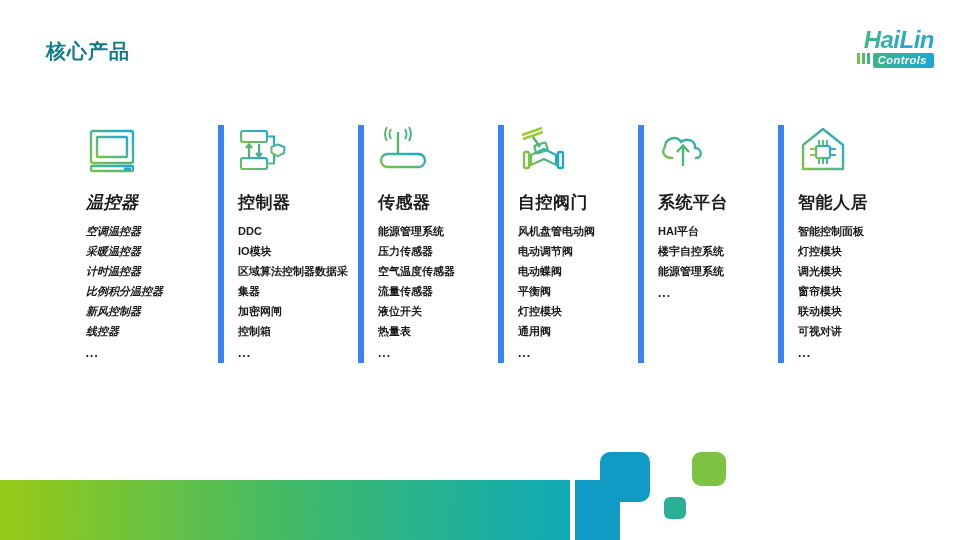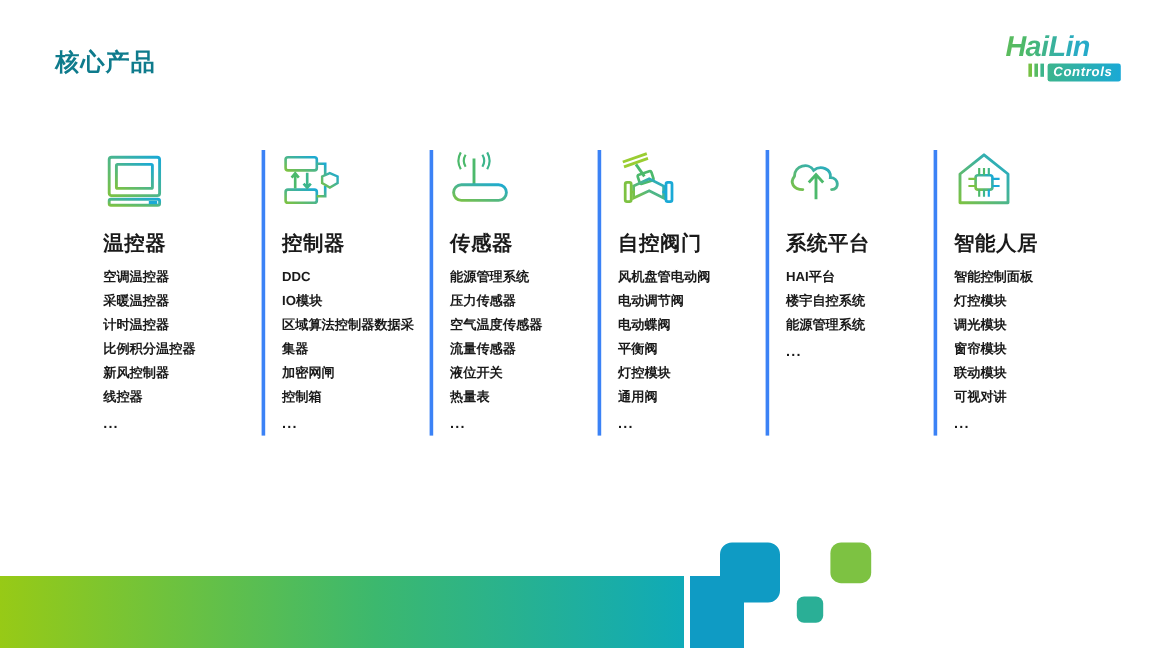--- a/index.html
+++ b/index.html
@@ -20,21 +20,21 @@
   
   .logo{
     position:absolute;right:26px;top:28px;
     width:122px;height:40px;
   }
   .logo-word{
     font-size:24px;font-weight:bold;font-style:italic;
     line-height:24px;letter-spacing:-0.5px;
     background:linear-gradient(90deg,#76c043 0%,#4cb96b 35%,#29abc6 70%,#1aa9d6 100%);
     -webkit-background-clip:text;background-clip:text;color:transparent;
-    text-align:center;
+    text-align:right;
   }
   .logo-sub{
     margin-top:1px;display:flex;justify-content:flex-end;gap:3px;
   }
   .logo-bars{display:flex;gap:2px;}
   .logo-bars i{display:block;width:3px;height:11px;background:#76c043;}
   .logo-bars i:nth-child(2){background:#57bb63;}
   .logo-bars i:nth-child(3){background:#3cb58c;}
   .logo-badge{
     font-size:11px;font-weight:bold;font-style:italic;color:#ffffff;
@@ -43,22 +43,22 @@
   }
 
   
   .columns{
     position:absolute;left:78px;top:125px;
     width:840px;display:flex;
   }
   .col{
     width:140px;position:relative;padding-right:4px;box-sizing:border-box;
   }
-  .col + .col{ border-left:3px solid #3b82f6; padding-left:14px; }
-  .col:first-child{ padding-left:8px; }
+  .col + .col{ border-left:6px solid #3b82f6; padding-left:14px; }
+  .col:first-child{ padding-left:8px;font-style:italic; }
 
   .col-icon{height:56px;margin-bottom:10px;}
   .col-icon svg{display:block;}
 
   .col-head{
     font-size:17px;font-weight:bold;color:#1a1a1a;
     margin-bottom:7px;white-space:nowrap;letter-spacing:0.5px;
   }
   .col-item{
     font-size:11px;color:#1a1a1a;line-height:20px;font-weight:bold;

